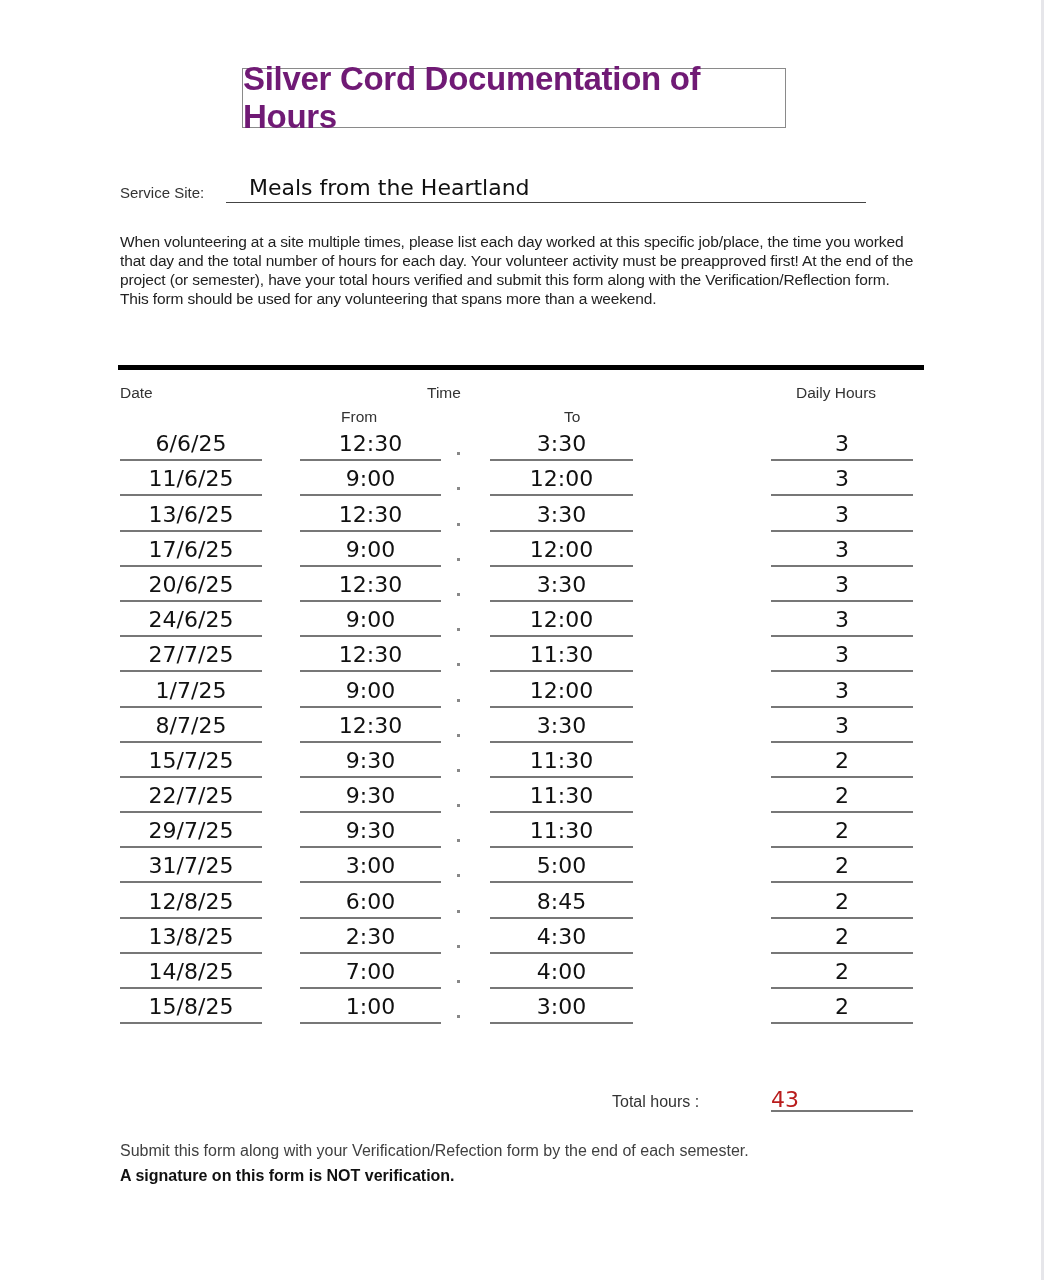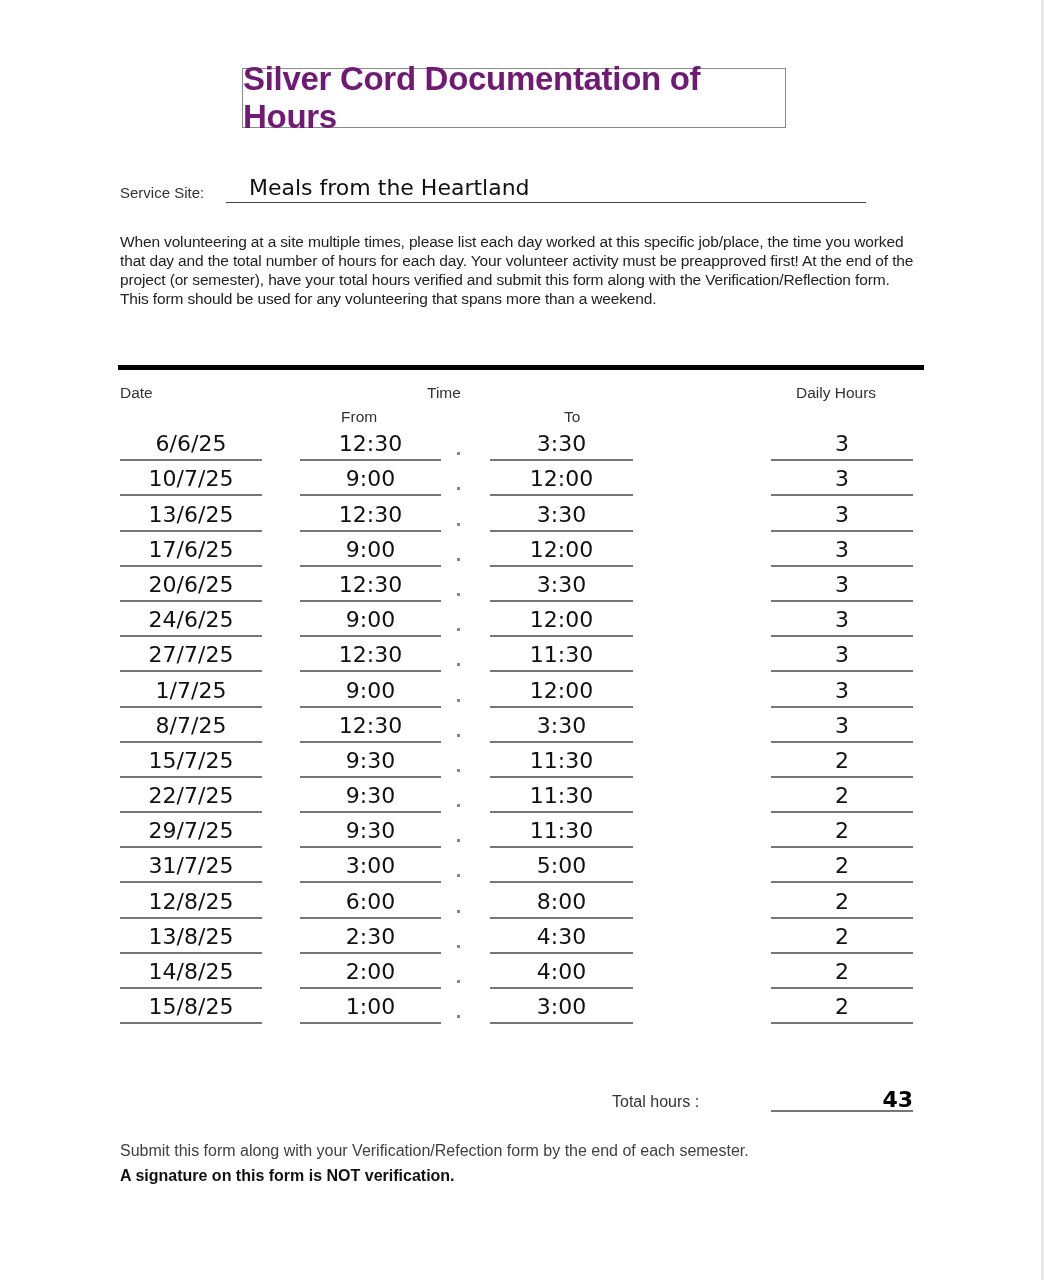--- a/index.html
+++ b/index.html
@@ -32,21 +32,21 @@
     border-bottom: 2px solid #777; box-sizing: border-box;
     font-family: "DejaVu Sans", sans-serif; font-size: 22px; color: #111;
     text-align: center; line-height: 34px;
   }
   .c-date { left: 120px; width: 142px; }
   .c-from { left: 300px; width: 141px; }
   .c-to { left: 490px; width: 143px; }
   .c-daily { left: 771px; width: 142px; }
   .dash { position: absolute; left: 457px; bottom: 6px; width: 3px; height: 3px; background: #888; }
   .total-label { position: absolute; left: 612px; top: 1093px; font-family: "Liberation Sans", sans-serif; font-size: 16px; color: #333; }
-  .total-line { position: absolute; left: 771px; top: 1088px; width: 142px; height: 24px; border-bottom: 2px solid #777; box-sizing: border-box; text-align: right; font-family: "DejaVu Sans", sans-serif; font-size: 22px; line-height: 24px; color: #000000; font-weight: bold; }
+  .total-line { position: absolute; left: 771px; top: 1088px; width: 142px; height: 24px; border-bottom: 2px solid #777; box-sizing: border-box; text-align: left; font-family: "DejaVu Sans", sans-serif; font-size: 22px; line-height: 24px; color: #b91c1c; }
   .footer1 { position: absolute; left: 120px; top: 1142px; font-family: "Liberation Sans", sans-serif; font-size: 16px; color: #404040; }
   .footer2 { position: absolute; left: 120px; top: 1167px; font-family: "Liberation Sans", sans-serif; font-size: 16px; font-weight: bold; color: #111; }
 </style>
 </head>
 <body>
 
 <div class="edge"></div>
 
 <div class="title-box">
   <span>Silver Cord Documentation of Hours</span>
@@ -68,21 +68,21 @@
 
 <div class="rows" id="rows">
     <div class="row">
       <div class="cell c-date">6/6/25</div>
       <div class="cell c-from">12:30</div>
       <div class="cell c-to">3:30</div>
       <div class="cell c-daily">3</div>
       <div class="dash"></div>
     </div>
     <div class="row">
-      <div class="cell c-date">10/7/25</div>
+      <div class="cell c-date">11/6/25</div>
       <div class="cell c-from">9:00</div>
       <div class="cell c-to">12:00</div>
       <div class="cell c-daily">3</div>
       <div class="dash"></div>
     </div>
     <div class="row">
       <div class="cell c-date">13/6/25</div>
       <div class="cell c-from">12:30</div>
       <div class="cell c-to">3:30</div>
       <div class="cell c-daily">3</div>
@@ -154,34 +154,34 @@
     <div class="row">
       <div class="cell c-date">31/7/25</div>
       <div class="cell c-from">3:00</div>
       <div class="cell c-to">5:00</div>
       <div class="cell c-daily">2</div>
       <div class="dash"></div>
     </div>
     <div class="row">
       <div class="cell c-date">12/8/25</div>
       <div class="cell c-from">6:00</div>
-      <div class="cell c-to">8:00</div>
+      <div class="cell c-to">8:45</div>
       <div class="cell c-daily">2</div>
       <div class="dash"></div>
     </div>
     <div class="row">
       <div class="cell c-date">13/8/25</div>
       <div class="cell c-from">2:30</div>
       <div class="cell c-to">4:30</div>
       <div class="cell c-daily">2</div>
       <div class="dash"></div>
     </div>
     <div class="row">
       <div class="cell c-date">14/8/25</div>
-      <div class="cell c-from">2:00</div>
+      <div class="cell c-from">7:00</div>
       <div class="cell c-to">4:00</div>
       <div class="cell c-daily">2</div>
       <div class="dash"></div>
     </div>
     <div class="row">
       <div class="cell c-date">15/8/25</div>
       <div class="cell c-from">1:00</div>
       <div class="cell c-to">3:00</div>
       <div class="cell c-daily">2</div>
       <div class="dash"></div>

